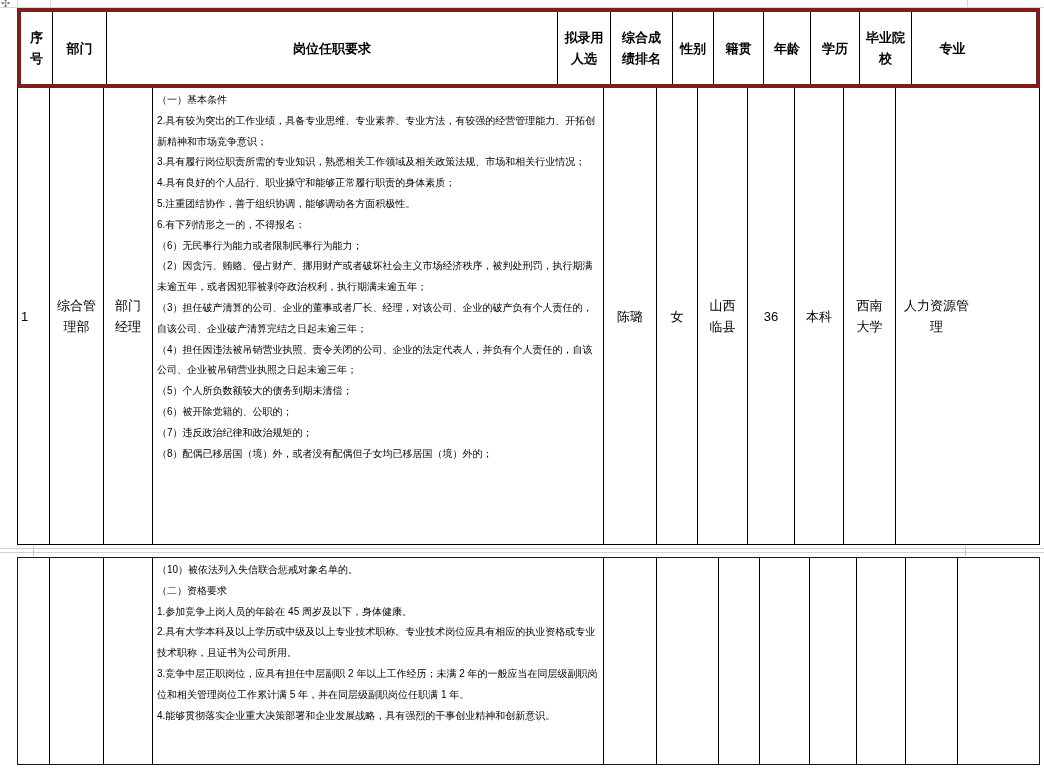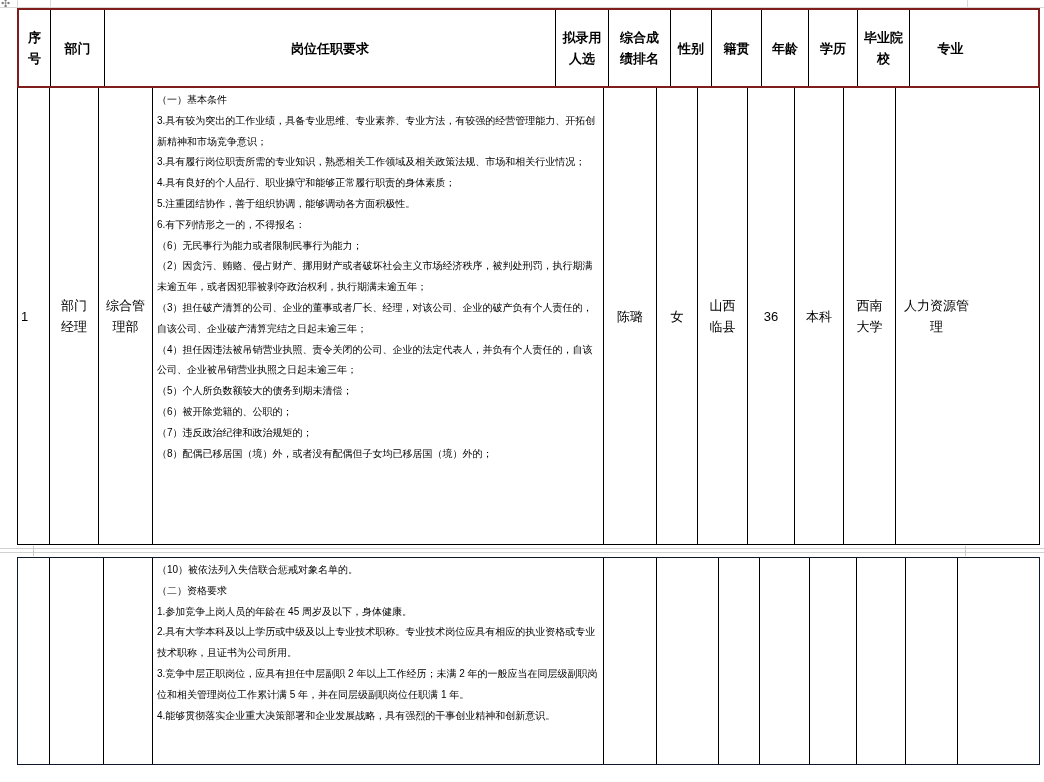--- a/index.html
+++ b/index.html
@@ -9,21 +9,21 @@
     position:relative;
   }
   
   .grid-h { position:absolute; height:1px; background:#d8d8d8; }
   .grid-v { position:absolute; width:1px; background:#d8d8d8; }
   .pagebreak-line { position:absolute; left:0; width:1044px; height:1px; background:#d0d0d0; }
   .anchor-glyph { position:absolute; left:1px; top:-3px; font-size:11px; color:#7d7d7d; }
 
   
   .tblock { position:absolute; left:17px; width:1023px; box-sizing:border-box; display:flex; background:#fff; }
-  .thead  { top:8px;  height:80px;  border:2px solid #7f1d1d; font-weight:bold; font-size:15px; line-height:25px; }
+  .thead  { top:8px;  height:80px;  border:4px solid #7f1d1d; font-weight:bold; font-size:15px; line-height:25px; }
   .tbody1 { top:88px; height:457px; border-left:1px solid #000; border-right:1px solid #000; border-bottom:1px solid #000; }
   .tbody2 { top:557px; height:208px; border:1px solid #0f172a; }
 
   .cell {
     box-sizing:border-box; border-right:1px solid #000;
     display:flex; align-items:center; justify-content:center;
     text-align:center; word-break:break-all; overflow:hidden;
     font-size:13px; line-height:21px; padding:0 6px;
   }
   .cell.last { border-right:none; }
@@ -67,26 +67,26 @@
   <div class="cell c8">年龄</div>
   <div class="cell c9">学历</div>
   <div class="cell c10">毕业院校</div>
   <div class="cell c11 last">专业</div>
 </div>
 
 <div class="tblock tbody1">
   <div class="cell c0">
       <span class="nudge-left">1</span>
     </div>
+  <div class="cell c1">综合管理部</div>
   <div class="cell c2">部门经理</div>
-  <div class="cell c1">综合管理部</div>
   <div class="cell c3 req">
     <div class="reqtext">
         <div class="reqline">（一）基本条件</div>
-        <div class="reqline">3.具有较为突出的工作业绩，具备专业思维、专业素养、专业方法，有较强的经营管理能力、开拓创新精神和市场竞争意识；</div>
+        <div class="reqline">2.具有较为突出的工作业绩，具备专业思维、专业素养、专业方法，有较强的经营管理能力、开拓创新精神和市场竞争意识；</div>
         <div class="reqline">3.具有履行岗位职责所需的专业知识，熟悉相关工作领域及相关政策法规、市场和相关行业情况；</div>
         <div class="reqline">4.具有良好的个人品行、职业操守和能够正常履行职责的身体素质；</div>
         <div class="reqline">5.注重团结协作，善于组织协调，能够调动各方面积极性。</div>
         <div class="reqline">6.有下列情形之一的，不得报名：</div>
         <div class="reqline">（6）无民事行为能力或者限制民事行为能力；</div>
         <div class="reqline">（2）因贪污、贿赂、侵占财产、挪用财产或者破坏社会主义市场经济秩序，被判处刑罚，执行期满未逾五年，或者因犯罪被剥夺政治权利，执行期满未逾五年；</div>
         <div class="reqline">（3）担任破产清算的公司、企业的董事或者厂长、经理，对该公司、企业的破产负有个人责任的，自该公司、企业破产清算完结之日起未逾三年；</div>
         <div class="reqline">（4）担任因违法被吊销营业执照、责令关闭的公司、企业的法定代表人，并负有个人责任的，自该公司、企业被吊销营业执照之日起未逾三年；</div>
         <div class="reqline">（5）个人所负数额较大的债务到期未清偿；</div>
         <div class="reqline">（6）被开除党籍的、公职的；</div>

